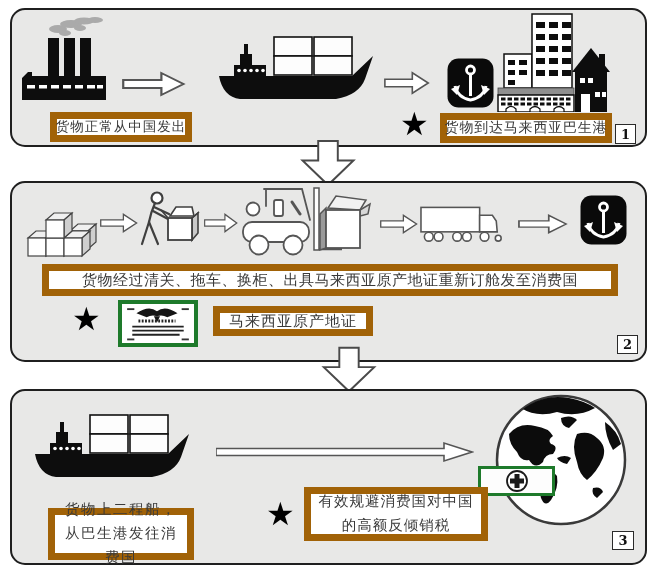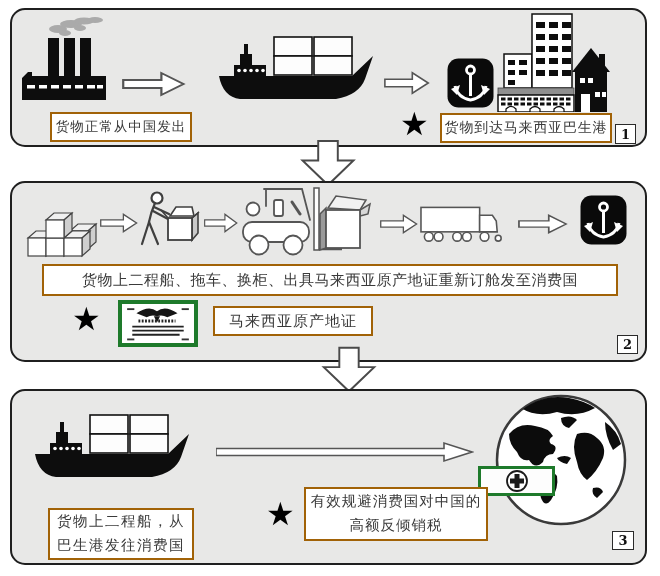--- a/index.html
+++ b/index.html
@@ -6,21 +6,21 @@
   #stage{
     position:relative;width:660px;height:576px;background:#ffffff;overflow:hidden;
     font-family:"DejaVu Sans",sans-serif;
   }
   .panel{
     position:absolute;background:#e8e8e7;border:2.5px solid #1f1f1f;border-radius:15px;
     box-sizing:border-box;
   }
   .abs{position:absolute;}
   .tbox{
-    position:absolute;background:#ffffff;border:2px solid #a16207;box-sizing:border-box;
+    position:absolute;background:#ffffff;border:7px solid #a16207;box-sizing:border-box;
     display:flex;align-items:center;justify-content:center;text-align:center;
     color:#3a3a3a;
   }
   .oneline{white-space:nowrap;}
   .star{
     position:absolute;color:#000;font-size:32px;line-height:1;
     font-family:"DejaVu Sans",sans-serif;
   }
   .badge{
     position:absolute;background:#ffffff;border:1.5px solid #2a2a2a;box-sizing:border-box;
@@ -289,21 +289,21 @@
 
   <svg class="abs" style="left:580px;top:195px;" width="47" height="50" viewBox="0 0 47 50">
     <rect x="0.5" y="0.5" width="46" height="49" rx="11" fill="#0a0a0a"></rect>
     <circle cx="23.5" cy="12" r="4" stroke="#fff" stroke-width="2.8" fill="none"></circle>
     <rect x="22" y="16" width="3" height="22" fill="#fff"></rect>
     <path d="M8,28 Q11,40 23.5,42 Q36,40 39,28" stroke="#fff" stroke-width="3" fill="none"></path>
     <polygon points="4,31 13,27 10,37" fill="#fff"></polygon>
     <polygon points="43,31 34,27 37,37" fill="#fff"></polygon>
   </svg>
 
-  <div class="tbox oneline" style="left:42px;top:264px;width:576px;height:32px;font-size:15px;letter-spacing:0.5px;">货物上二程船、拖车、换柜、出具马来西亚原产地证重新订舱发至消费国</div>
+  <div class="tbox oneline" style="left:42px;top:264px;width:576px;height:32px;font-size:15px;letter-spacing:0.5px;">货物经过清关、拖车、换柜、出具马来西亚原产地证重新订舱发至消费国</div>
 
   <span class="star" style="left:72px;top:303px;">★</span>
 
   <div class="cert" style="left:118px;top:300px;width:80px;height:47px;">
     <svg width="100%" height="100%" viewBox="0 0 70 38" preserveAspectRatio="none">
       <path d="M14,9 Q26,1 34,7 Q42,1 54,9 L44,13 Q39,10 34,12 Q29,10 24,13 Z" fill="#151515"></path>
       <polygon points="31,12 37,12 34,18" fill="#151515"></polygon>
       <line x1="16" y1="16.5" x2="52" y2="16.5" stroke="#222" stroke-width="3" stroke-dasharray="1.8,1.4"></line>
       <line x1="10" y1="22" x2="60" y2="22" stroke="#222" stroke-width="1.8"></line>
       <line x1="10" y1="26" x2="60" y2="26" stroke="#222" stroke-width="1.8"></line>

